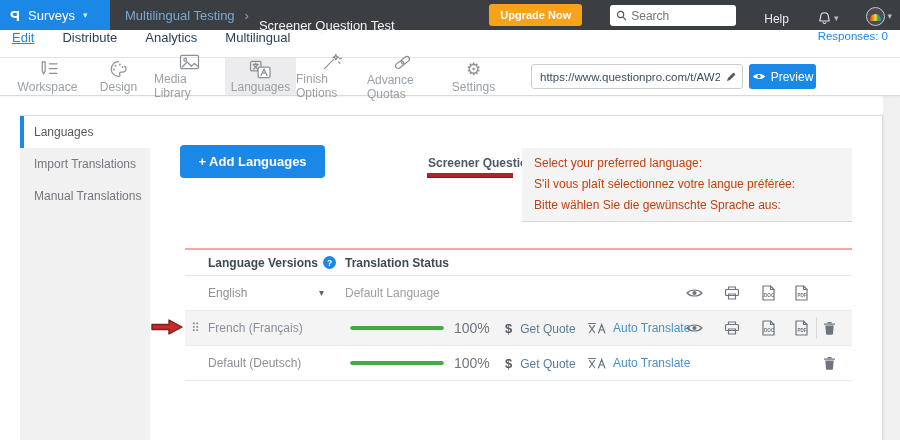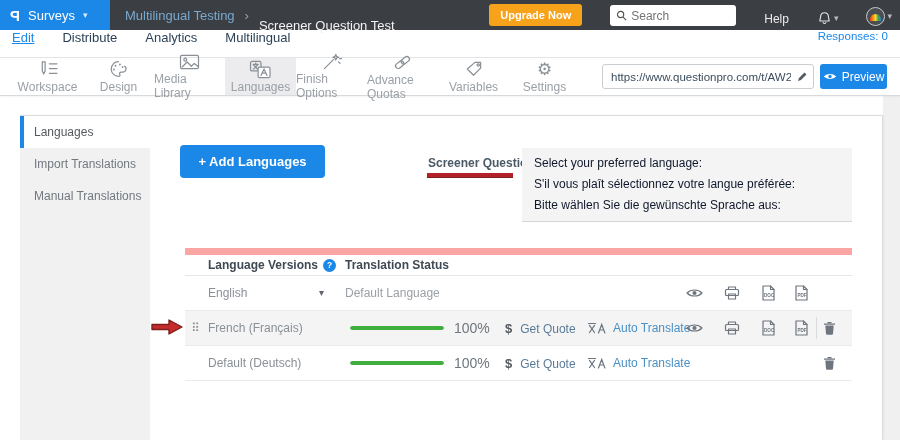--- a/index.html
+++ b/index.html
@@ -59,25 +59,25 @@
   .card { position:absolute; left:20px; top:19px; width:863px; height:325px; background:#fff; border-top:1px solid #dcdcdd; border-right:1px solid #dcdcdd; box-shadow:1px 0 2px rgba(0,0,0,.05); display:flex; }
   .sidebar { width:130px; background:#f1f1f2; flex-shrink:0; }
   .side-item { height:32px; line-height:32px; padding-left:14px; font-size:12px; color:#72787f; cursor:pointer; }
   .side-item.active { background:#fff; border-left:4px solid #1b87e6; padding-left:10px; color:#55595e; }
 
   .main { position:relative; flex:1; }
   .add-btn { position:absolute; left:30px; top:29px; width:145px; height:33px; background:#1b87e6; color:#fff; border:none; border-radius:4px; font-size:13px; font-weight:bold; cursor:pointer; font-family:"Liberation Sans",sans-serif; }
   .screener-label { position:absolute; left:278px; top:40px; font-size:12px; font-weight:bold; color:#4a5a66; }
   .screener-underline { position:absolute; left:277px; top:57px; width:86px; height:4px; background:#b32228; box-shadow:0 1px 0 #7f1d1d; }
   .screener-box { position:absolute; left:372px; top:32px; width:330px; background:#f4f4f5; border-bottom:1px solid #d5d6d8; padding:5px 12px; }
-  .screener-box div { font-size:12px; color:#0f172a; line-height:21px; }
+  .screener-box div { font-size:12px; color:#c2410c; line-height:21px; }
 
   
   .lang-table { position:absolute; left:35px; top:132px; width:667px; font-size:12px; }
-  .t-header { position:relative; height:28px; border-top:7px solid #fca5a5; border-bottom:1px solid #e6e7e9; font-weight:bold; color:#3f4a54; }
+  .t-header { position:relative; height:28px; border-top:2px solid #fca5a5; border-bottom:1px solid #e6e7e9; font-weight:bold; color:#3f4a54; }
   .t-row { position:relative; height:35px; border-bottom:1px solid #e9eaeb; }
   .t-row.hl { background:#f4f4f5; }
   .cell { position:absolute; top:50%; transform:translateY(-50%); display:flex; align-items:center; }
   .c-handle { left:6px; color:#8a9096; font-size:12px; cursor:grab; }
   .c-name { left:23px; color:#8a9096; }
   .c-headname { left:23px; gap:5px; }
   .c-status { left:160px; color:#9aa0a6; }
   .c-headstatus { left:160px; }
   .lang-select { left:23px; width:116px; justify-content:space-between; cursor:pointer; }
   .lang-select .caret { color:#5f666d; font-size:10px; }
@@ -208,29 +208,20 @@
             <g transform="rotate(-38 11 10)">
               <rect x="2.5" y="7.3" width="9.5" height="5.4" rx="2.7"></rect>
               <rect x="10" y="7.3" width="9.5" height="5.4" rx="2.7"></rect>
             </g>
           </svg>
         </span>
       <span class="tool-label">Advance Quotas</span>
     </div>
     <div class="tool-item">
       <span class="tool-ic">
-          <svg width="19" height="19" viewBox="0 0 20 20">
-            <path d="M11.5 2.5 h6 v6 L10 16 3.5 9.5 Z"></path>
-            <circle cx="15" cy="5.2" r="1.2"></circle>
-          </svg>
-        </span>
-      <span class="tool-label">Variables</span>
-    </div>
-    <div class="tool-item">
-      <span class="tool-ic">
           <span class="uicon">⚙</span>
         </span>
       <span class="tool-label">Settings</span>
     </div>
     <div class="url-group">
       <span class="url-wrap">
         <input class="url-input" type="text" readonly="" value="https://www.questionpro.com/t/AW22Zd50" style="">
         <svg class="url-pencil" width="11" height="11" viewBox="0 0 11 11">
             <path d="M1 10 l1-3 5.5-5.5 2 2 L4 9 Z" fill="#555b61"></path>
           </svg>

